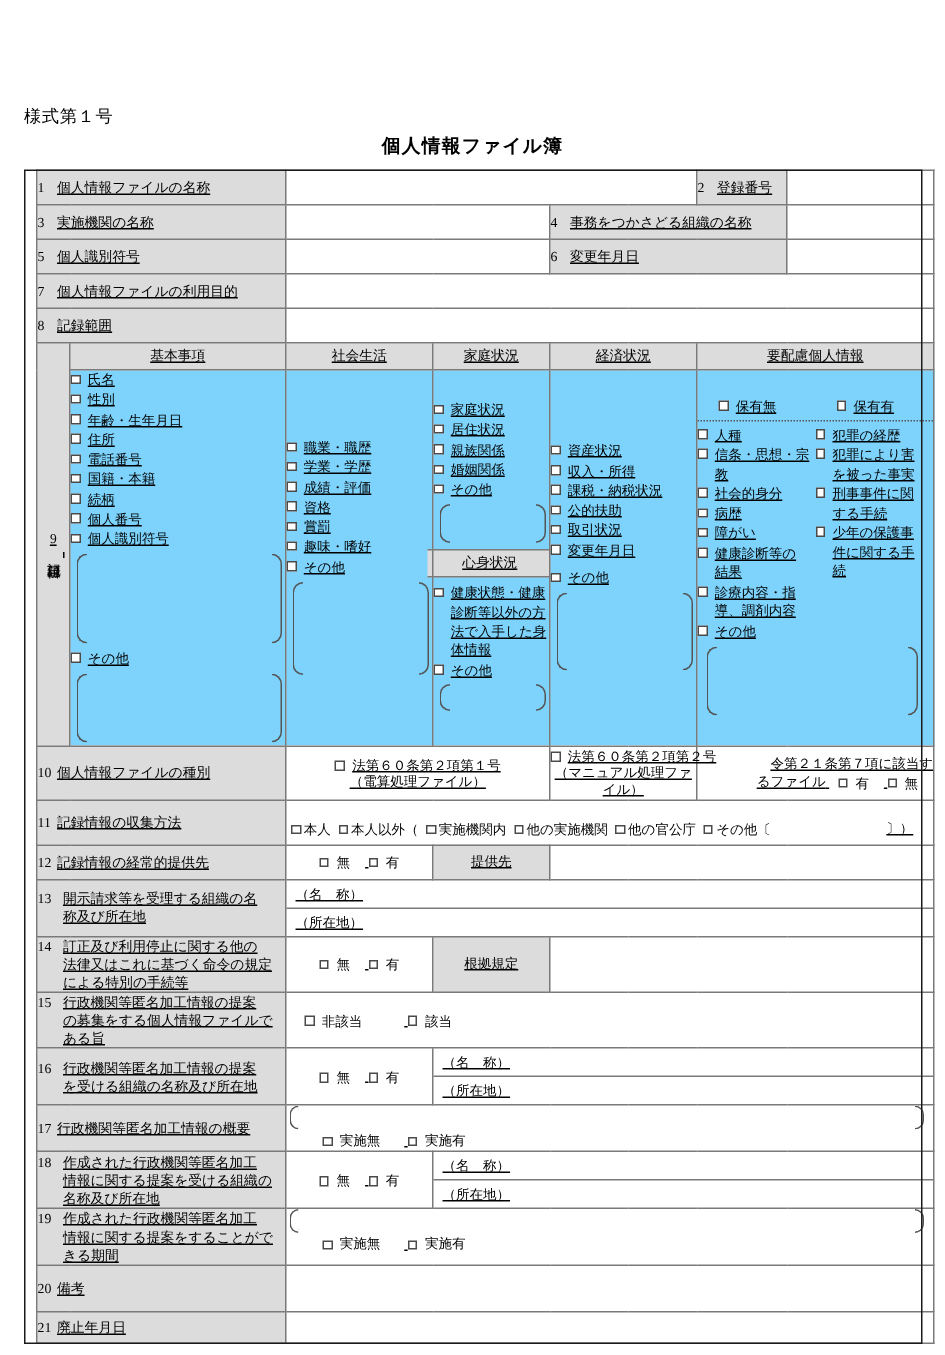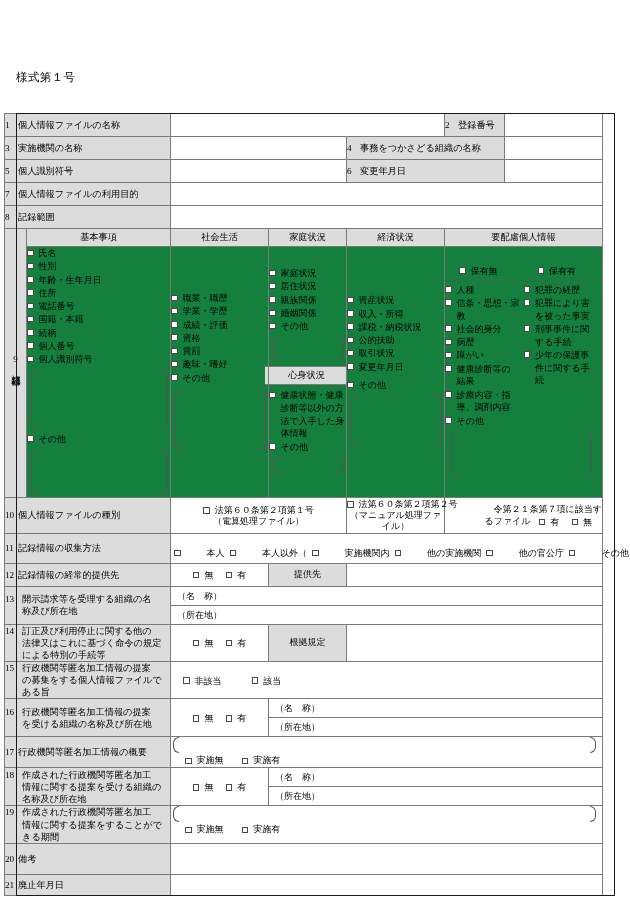--- a/index.html
+++ b/index.html
@@ -33,26 +33,27 @@
     top: 89px;
     width: 630px;
     text-align: center;
     font-size: 12.5px;
     font-weight: bold;
     letter-spacing: 0.8px;
   }
 
   table.main {
     position: absolute;
-    left: 4px;
+    left: 24px;
     top: 113px;
     width: 598px;
     border-collapse: collapse;
     table-layout: fixed;
     font-size: 9px;
+    text-decoration: underline;
   }
   table.main > tbody > tr > td {
     border: 1px solid #7a7a7a;
     padding: 0;
     vertical-align: middle;
   }
   .outer-frame {
     position: absolute;
     left: 16px;
     top: 113px;
@@ -117,21 +118,21 @@
     text-align: center;
     font-size: 9.2px;
     height: 17px;
     padding: 2px 0;
   }
   .cat-body {
     vertical-align: top;
     padding: 5px 2px 4px 4px;
     font-size: 9px;
     line-height: 1.42;
-    background: #15803d;
+    background: #7dd3fc;
   }
   .ck-line {
     display: flex;
     align-items: flex-start;
     margin-bottom: 0.5px;
   }
   .ck {
     display: inline-block;
     width: 6.5px;
     height: 6.5px;
@@ -219,21 +220,21 @@
     line-height: 1.35;
     padding: 2px 3px;
   }
   .r11-top { height: 11px; }
   .r11-bot {
     font-size: 9px;
     padding: 1px 3px 3px 3px;
     white-space: nowrap;
   }
   .r11-bot .ck { margin-right: 2px; margin-top: 0; }
-  .r11-bot .inline-ck { margin-right: 5px; gap: 24px; }
+  .r11-bot .inline-ck { margin-right: 5px; }
   .gray-box {
     background: #dcdcdc;
     text-align: center;
     font-size: 9px;
   }
   .name-line {
     border-bottom: 1px solid #7a7a7a;
     padding: 3px 6px;
     font-size: 9px;
     height: 12px;
@@ -257,28 +258,29 @@
     position: absolute;
     top: 0;
     width: 6px;
     height: 100%;
     border: 1px solid #555;
     box-sizing: border-box;
   }
   .brace-inline::before { left: 0; border-right: none; border-radius: 7px 0 0 7px; }
   .brace-inline::after { right: 0; border-left: none; border-radius: 0 7px 7px 0; }
   .stack-cell { padding: 2px 0 3px 0; }
-  .stack-cell .ckrow { padding-left: 14px; }
+  .stack-cell .ckrow { padding-left: 24px; }
 </style>
 </head>
 <body>
 
 <div class="page">
 
   <div class="form-no">様式第１号</div>
+  <div class="doc-title">個人情報ファイル簿</div>
 
   <table class="main">
     <colgroup>
       <col style="width:22px">
       <col style="width:144px">
       <col style="width:98px">
       <col style="width:78px">
       <col style="width:52px">
       <col style="width:46px">
       <col style="width:60px">

